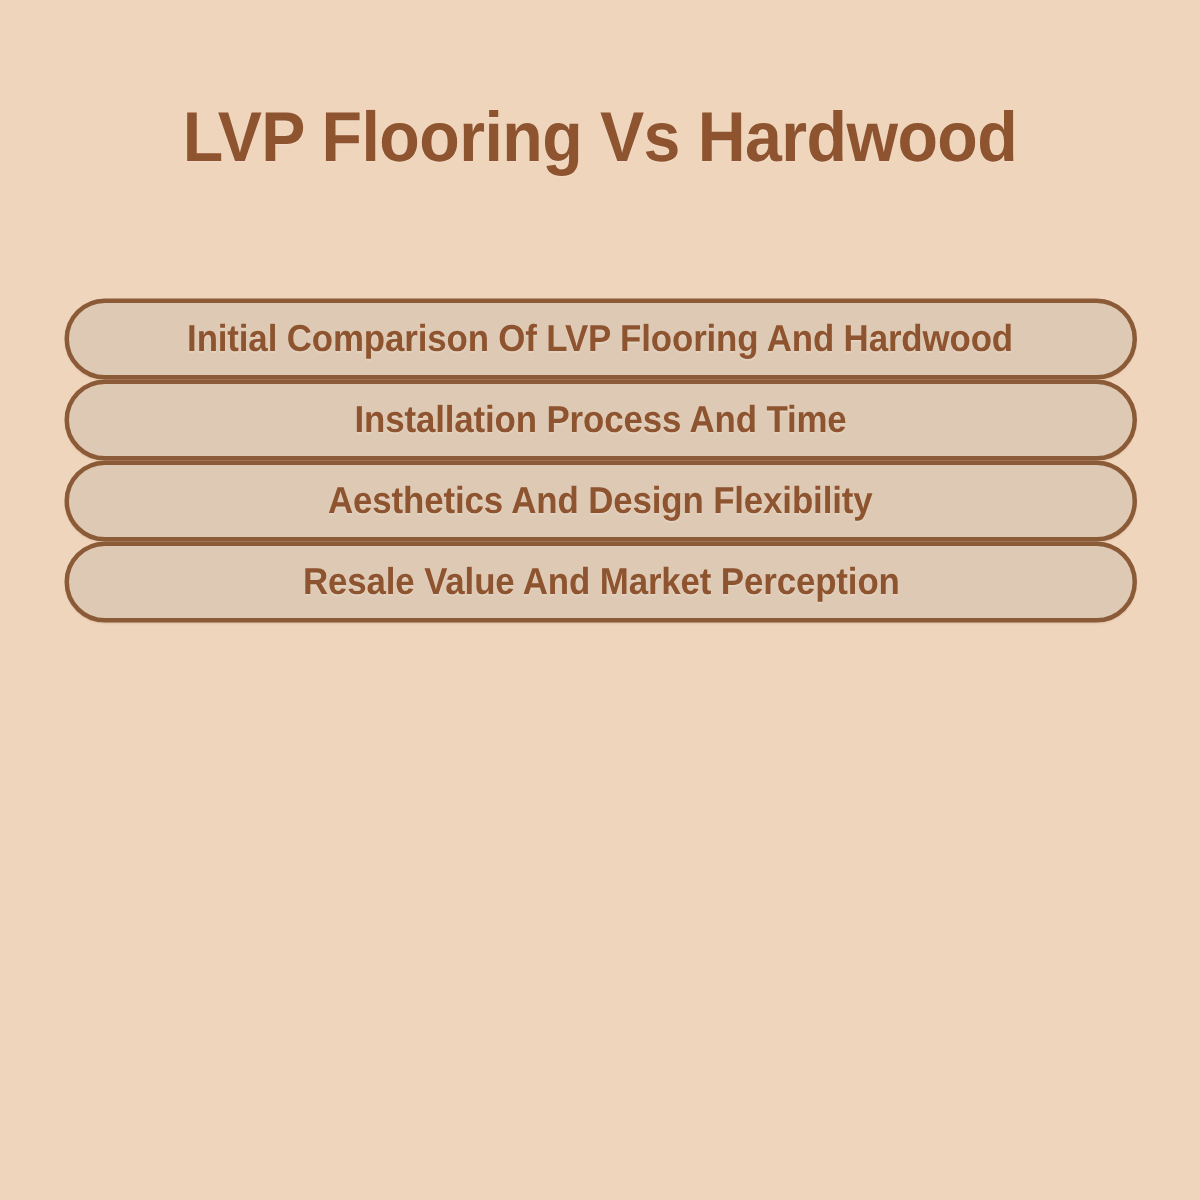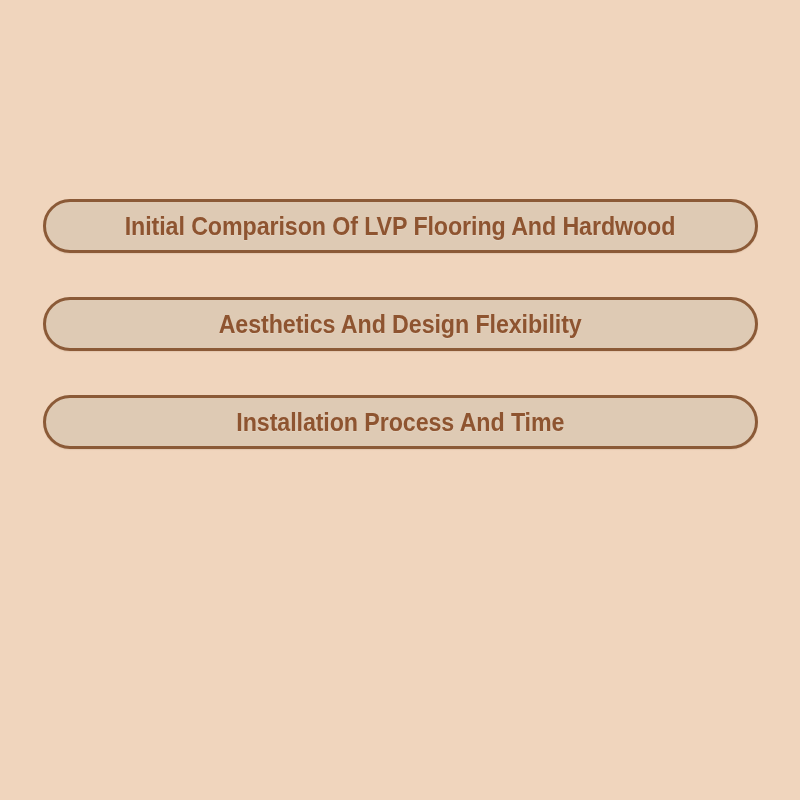--- a/index.html
+++ b/index.html
@@ -49,21 +49,20 @@
   }
 
   
   .pill-list {
     position: absolute;
     top: 199px;
     left: 43px;
     width: 715px;
     display: flex;
     flex-direction: column;
-    gap: 44px;
   }
 
   .pill {
     position: relative;
     box-sizing: border-box;
     width: 715px;
     height: 54px;
     border: 3px solid #8b5a37;
     border-radius: 28px;
     background: #decab4;
@@ -85,32 +84,38 @@
     transform: scaleX(0.93);
     transform-origin: center center;
     text-shadow: 0 1px 0 rgba(255,255,255,0.15);
   }
 </style>
 </head>
 <body>
 
 <div id="infographic">
 
+  <div class="title-wrap">
+    <h1 class="page-title">LVP Flooring Vs Hardwood</h1>
+  </div>
 
   <div class="pill-list">
 
     <div class="pill">
       <span class="pill-label">Initial Comparison Of LVP Flooring And Hardwood</span>
     </div>
 
 
     <div class="pill">
+      <span class="pill-label">Installation Process And Time</span>
+    </div>
+
+    <div class="pill">
       <span class="pill-label">Aesthetics And Design Flexibility</span>
     </div>
 
+
     <div class="pill">
-      <span class="pill-label">Installation Process And Time</span>
+      <span class="pill-label">Resale Value And Market Perception</span>
     </div>
-
-
 
   </div>
 </div>
 
 </body></html>

